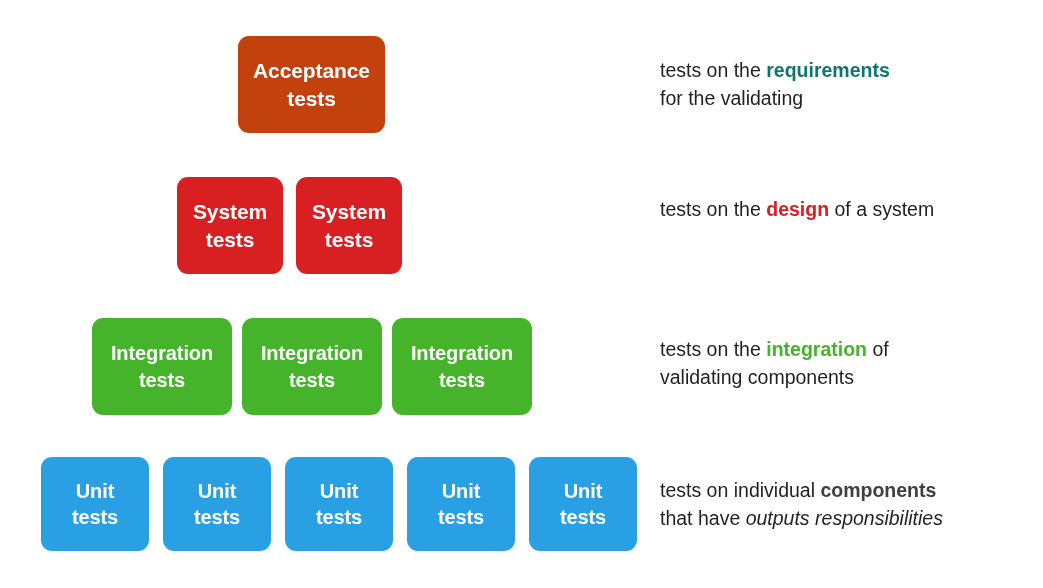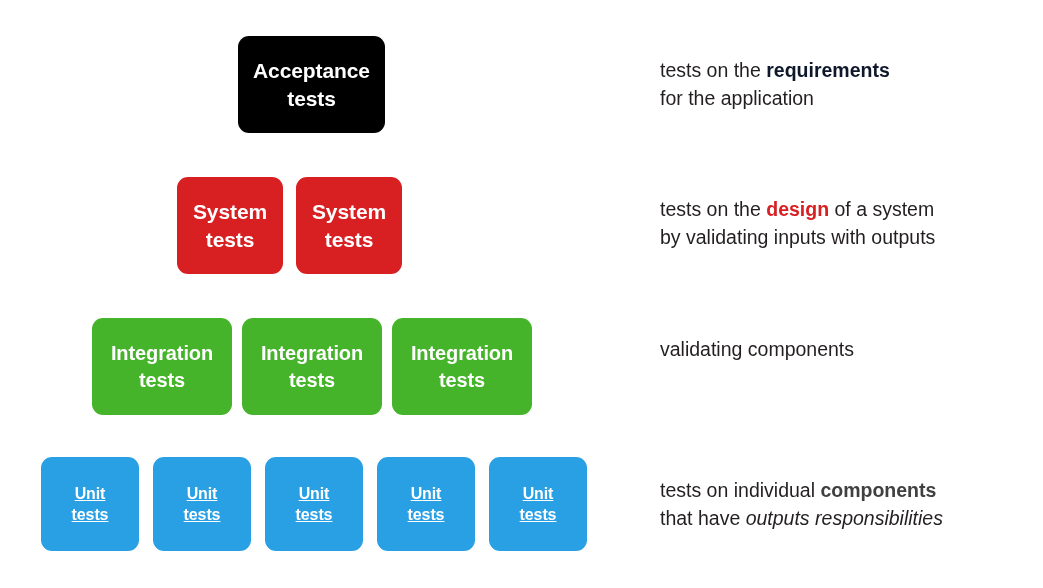--- a/index.html
+++ b/index.html
@@ -61,24 +61,23 @@
     width: 106px; height: 97px;
     font-size: 21px;
     margin-right: 13px;
   }
   .tier-integration .box {
     width: 140px; height: 97px;
     font-size: 20px;
     margin-right: 10px;
   }
   .tier-unit .box {
-    width: 98px; height: 94px;
-    font-size: 16px;
+    width: 108px; height: 94px;
+    font-size: 20px;
     margin-right: 14px;
-    text-decoration: underline;
   }
   .tier .box:last-child { margin-right: 0; }
 
   
   .desc {
     position: absolute;
     left: 660px;
     width: 380px;
     font-size: 19.5px;
     line-height: 1.42;
@@ -93,21 +92,21 @@
   .desc .line { display: block; white-space: nowrap; }
   .desc .kw { font-weight: 700; }
   .desc .em { font-style: italic; }
 </style>
 </head>
 <body style="background: rgb(255, 255, 255);">
 
 <div id="diagram">
 
   <div class="tier tier-acceptance">
-    <div class="box" style="background-color: #000000;">
+    <div class="box" style="background-color: #c2410c;">
       <span class="ln">Acceptance</span>
       <span class="ln">tests</span>
     </div>
   </div>
 
   <div class="tier tier-system">
     <div class="box" style="background-color: rgb(216, 31, 34);">
       <span class="ln">System</span>
       <span class="ln">tests</span>
     </div>
@@ -149,30 +148,30 @@
       <span class="ln">Unit</span>
       <span class="ln">tests</span>
     </div>
     <div class="box" style="background-color: rgb(42, 160, 228);">
       <span class="ln">Unit</span>
       <span class="ln">tests</span>
     </div>
   </div>
 
   <div class="desc desc-acceptance">
-    <span class="line"><span>tests on the </span><span class="kw" style="color: #0f172a; margin-top: 36px;">requirements</span><span></span></span>
-    <span class="line"><span>for the application</span><span class="em"></span><span></span></span>
+    <span class="line"><span>tests on the </span><span class="kw" style="color: #0f766e; margin-top: 36px;">requirements</span><span></span></span>
+    <span class="line"><span>for the validating</span><span class="em"></span><span></span></span>
   </div>
 
   <div class="desc desc-system">
     <span class="line"><span>tests on the </span><span class="kw" style="color: rgb(216, 31, 34);">design</span><span> of a system</span></span>
-    <span class="line"><span>by validating inputs with outputs</span><span class="em"></span><span></span></span>
   </div>
 
   <div class="desc desc-integration">
+    <span class="line"><span>tests on the </span><span class="kw" style="color: rgb(69, 180, 42);">integration</span><span> of</span></span>
     <span class="line"><span>validating components</span><span class="em"></span><span></span></span>
   </div>
 
   <div class="desc desc-unit">
     <span class="line"><span>tests on individual </span><span class="kw" style="color: #404040;">components</span><span></span></span>
     <span class="line"><span>that have </span><span class="em">outputs responsibilities</span><span></span></span>
   </div>
 
 </div>
 

